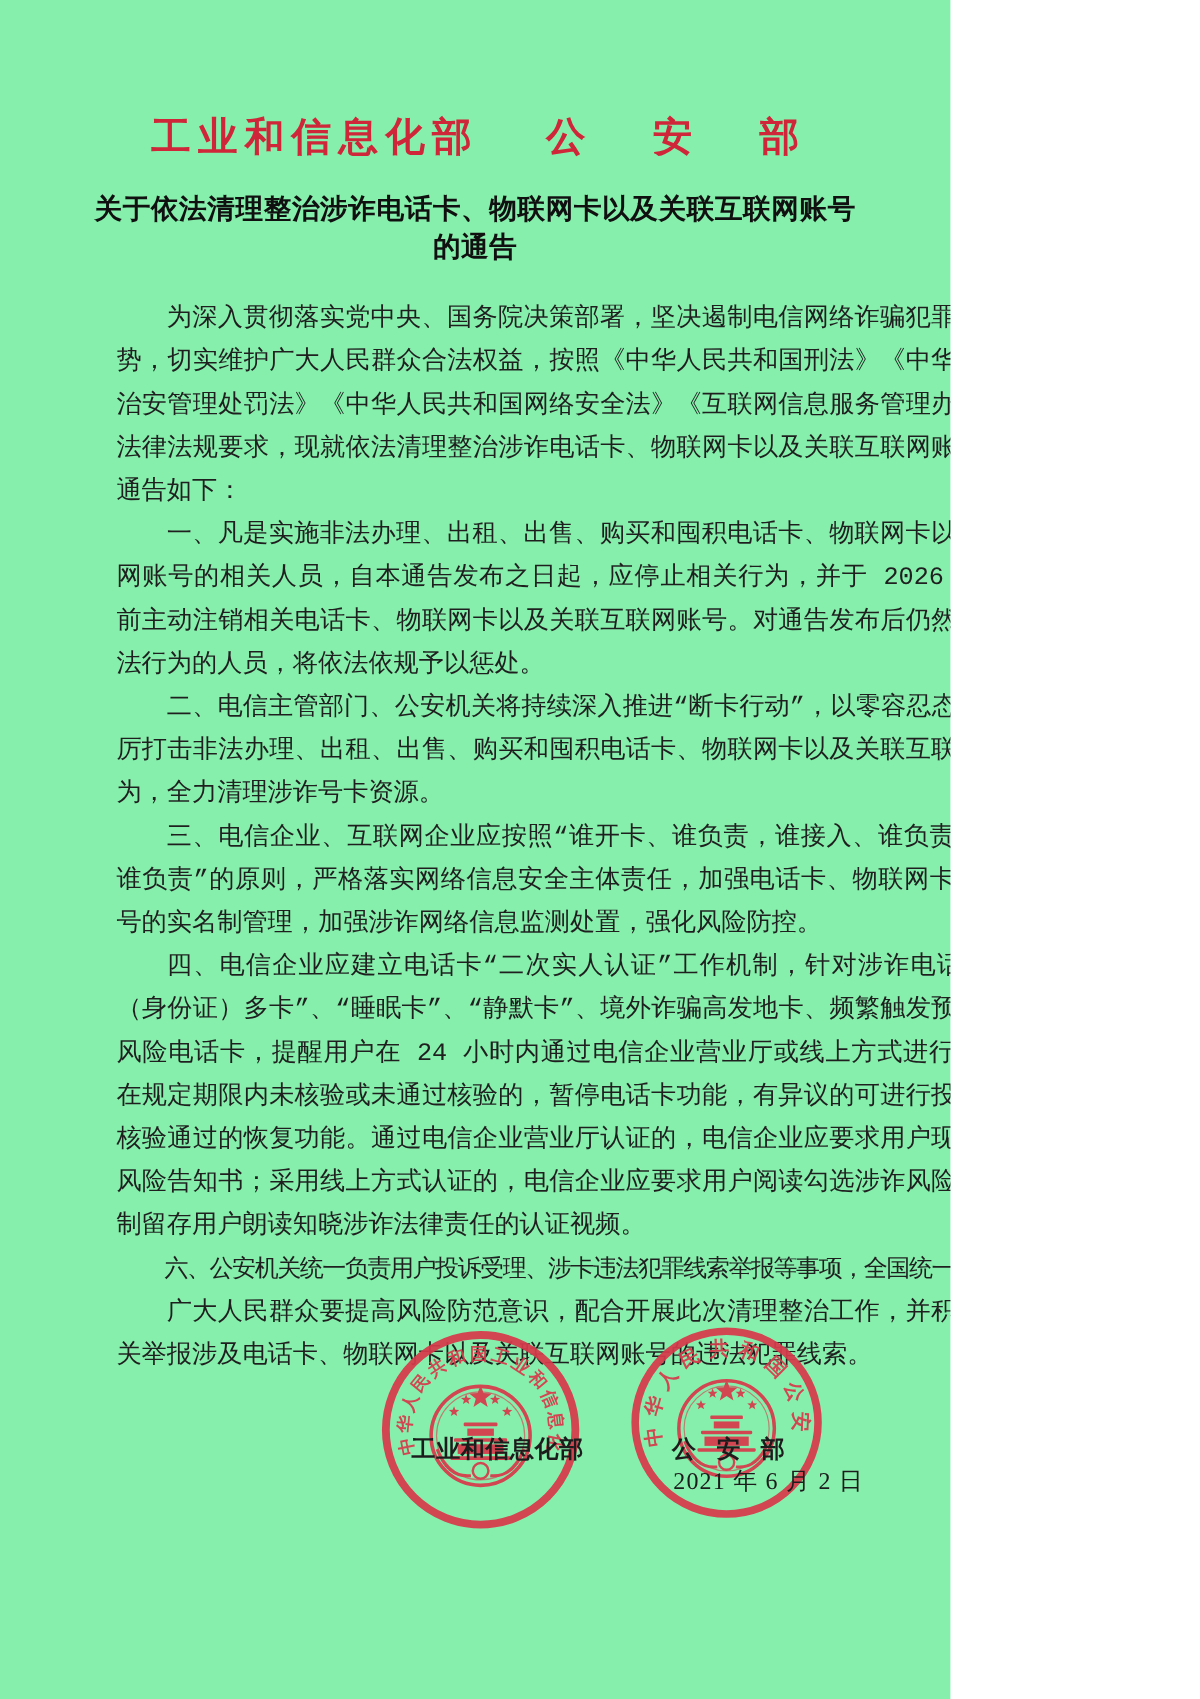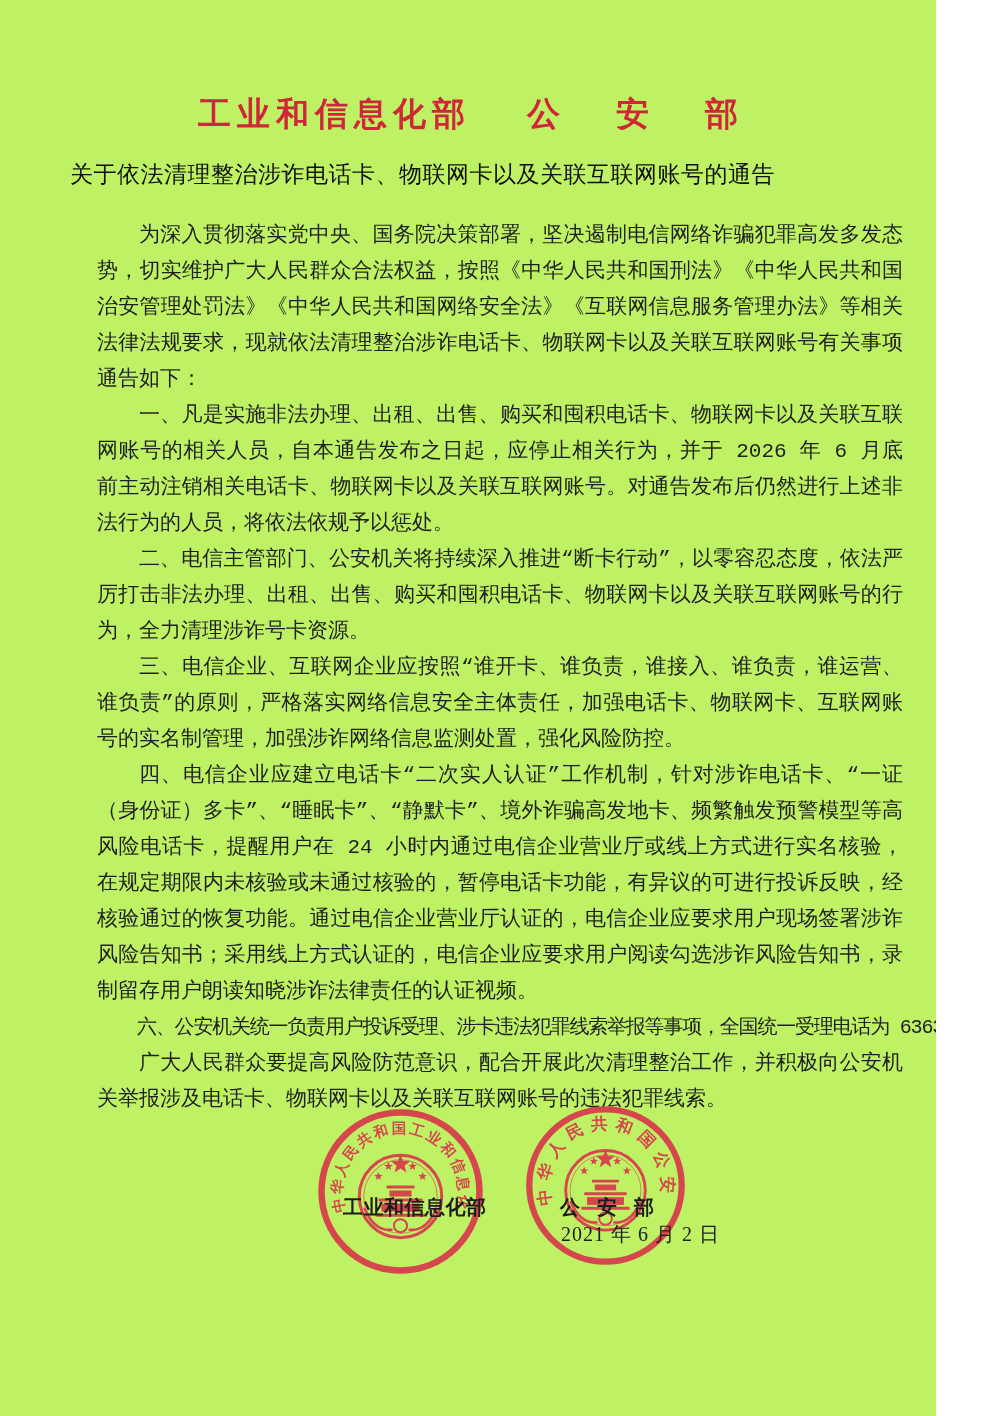--- a/index.html
+++ b/index.html
@@ -4,23 +4,23 @@
 <style>
   :root {
     --header-red: #d0263a;
     --seal-red: #d83a4c;
     --body-text: #1f1f1f;
   }
   * { box-sizing: border-box; }
   html, body { margin: 0; padding: 0; background: #ffffff; }
   .page {
     position: relative;
-    width: 936px;
+    width: 792px;
     height: 1416px;
-    background: #bef264;
+    background: #86efac;
     font-family: "Liberation Serif", "DejaVu Serif", serif;
     overflow: hidden;
   }
   .header-row {
     padding-top: 92px;
     display: flex;
     justify-content: center;
     align-items: baseline;
     gap: 62px;
   }
@@ -31,23 +31,23 @@
     letter-spacing: 6px;
     margin-right: -6px;
     white-space: nowrap;
   }
   .ministry.wide {
     letter-spacing: 56px;
     margin-right: -56px;
   }
   .doc-title {
     margin: 22px 70px 0 70px;
-    text-align: left;
+    text-align: center;
     font-size: 23px;
-    font-weight: normal;
+    font-weight: bold;
     color: #101010;
     letter-spacing: 0.5px;
   }
   .doc-body {
     margin: 28px 97px 0 97px;
     width: 806px;
   }
   .para {
     margin: 0;
     font-size: 21px;

